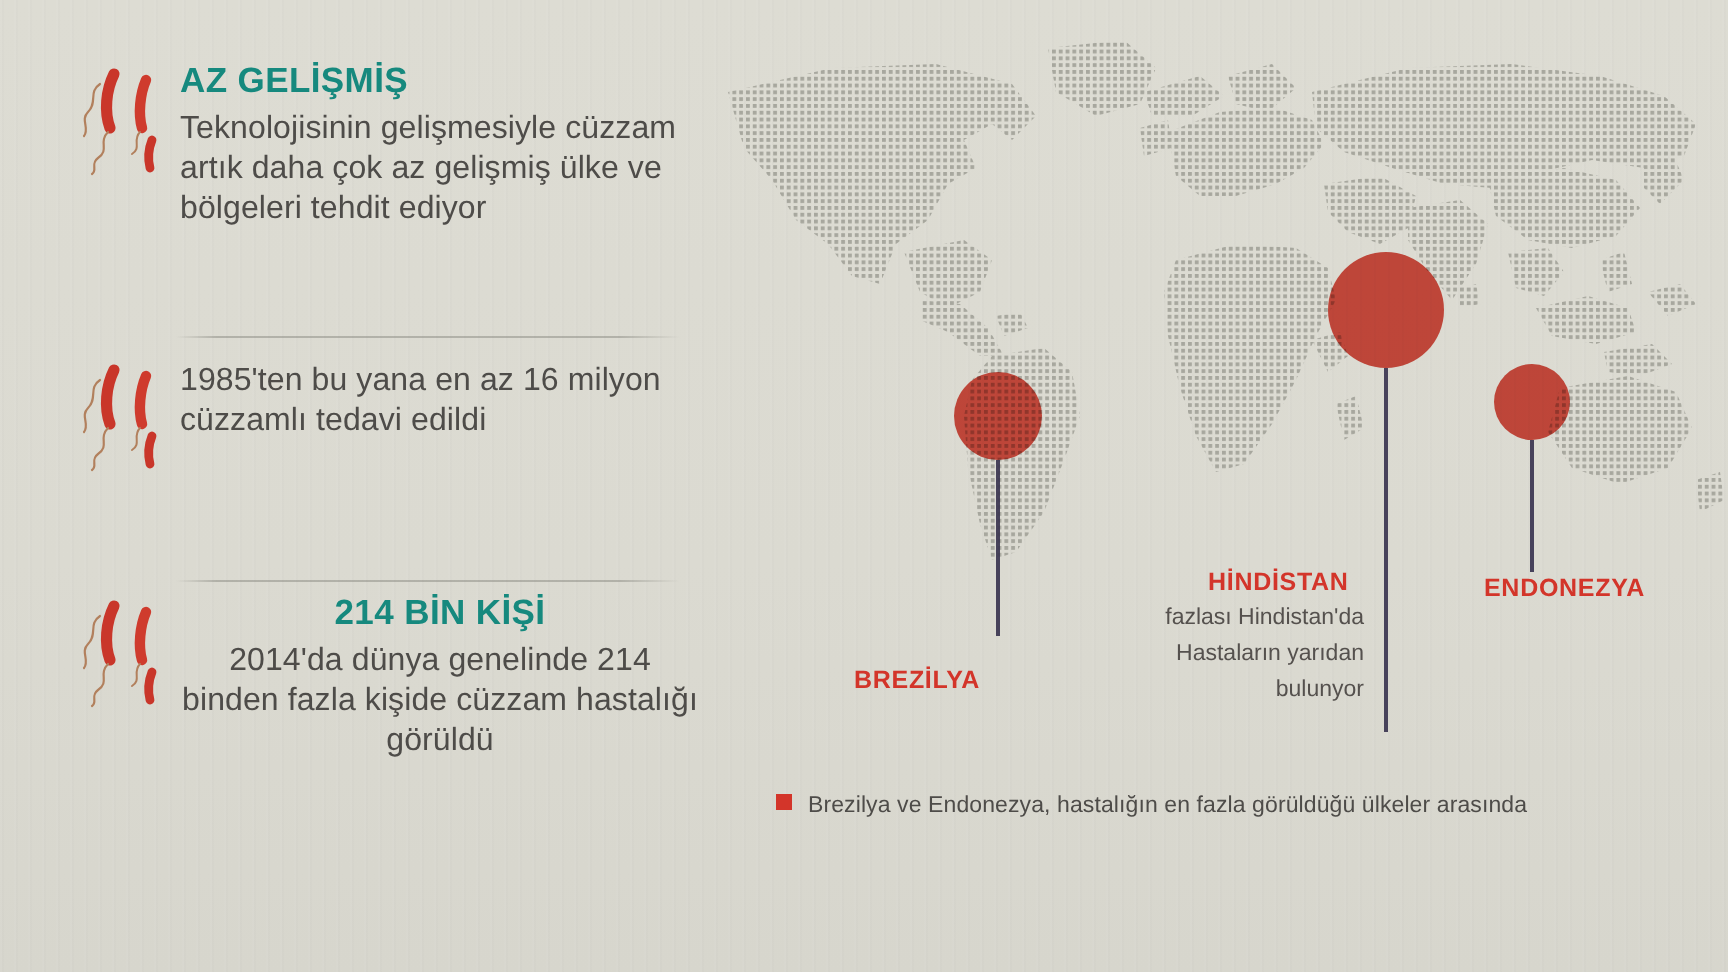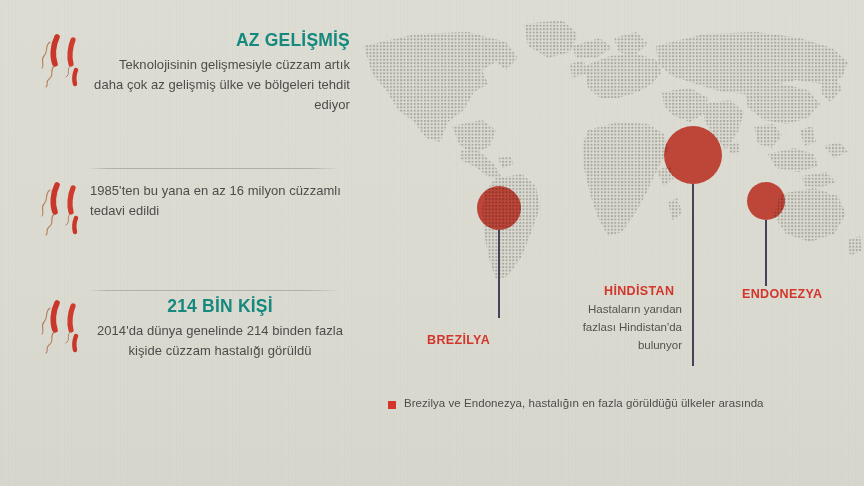--- a/index.html
+++ b/index.html
@@ -62,34 +62,34 @@
   .stat-title{
     color:#16897e;
     font-weight:bold;
     font-size:17.5px;
     line-height:21.5px;
     letter-spacing:.2px;
     margin:0;
   }
   .stat-text{
     color:#4e4c49;
-    font-size:13px;
+    font-size:16px;
     line-height:20px;
     margin:3px 0 0 0;
     letter-spacing:.05px;
   }
   .divider{
     position:absolute;left:88px;width:252px;height:1px;
     background:linear-gradient(90deg,rgba(120,120,112,.0),rgba(120,120,112,.42) 8%,rgba(120,120,112,.42) 88%,rgba(120,120,112,0));
   }
 
   
   #legend{
     position:absolute;left:388px;top:397px;
-    display:flex;align-items:flex-end;gap:8px;
+    display:flex;align-items:flex-start;gap:8px;
   }
   #legend-swatch{
     width:8px;height:8px;background:#d3352a;display:block;flex:0 0 auto;
   }
   #legend-text{
     color:#4e4c49;font-size:11.5px;letter-spacing:.05px;white-space:nowrap;
   }
 </style>
 </head>
 <body>
@@ -166,30 +166,30 @@
   </div>
 
   <div class="marker-line" style="left:498.2px;top:230px;height:88px;"></div>
   <div class="marker-circle" style="left:477px;top:186px;width:44px;height:44px;"></div>
   <div class="marker-label" style="left:427px;top:333px;">BREZİLYA</div>
 
   <div class="marker-line" style="left:692.2px;top:184px;height:182px;"></div>
   <div class="marker-circle" style="left:664px;top:126px;width:58px;height:58px;"></div>
   <div class="marker-label" style="left:604px;top:284px;">HİNDİSTAN</div>
   <div class="marker-desc" style="left:560px;top:300px;width:122px;">
+    <div>fazlası Hindistan'da</div>
     <div>Hastaların yarıdan</div>
-    <div>fazlası Hindistan'da</div>
     <div>bulunyor</div>
   </div>
 
   <div class="marker-line" style="left:765.2px;top:220px;height:66px;"></div>
   <div class="marker-circle" style="left:747px;top:182px;width:38px;height:38px;"></div>
   <div class="marker-label" style="left:742px;top:287px;">ENDONEZYA</div>
 
-  <div class="stat" style="top:30px;text-align:right;">
+  <div class="stat" style="top:30px;">
     <div class="stat-icon">
       <svg width="44" height="58" viewBox="0 0 44 58">
         <path d="M10,12 C4,16 9,21 4,26 C0,30 5,34 2,38" fill="none" stroke="#b2805d" stroke-width="1.1" stroke-linecap="round"></path>
         <path d="M17,7 C13,15 12,26 15,34" fill="none" stroke="#c9362a" stroke-width="5.6" stroke-linecap="round"></path>
         <path d="M14,36 C9,41 15,45 9,49 C5,52 9,55 6,57" fill="none" stroke="#b2805d" stroke-width="1.1" stroke-linecap="round"></path>
         <path d="M33,10 C30,17 29,27 31,34" fill="none" stroke="#cf3b2d" stroke-width="5.2" stroke-linecap="round"></path>
         <path d="M30,36 C26,40 31,44 26,47" fill="none" stroke="#b2805d" stroke-width="1" stroke-linecap="round"></path>
         <path d="M36,40 C34,45 34,50 35,54" fill="none" stroke="#c9362a" stroke-width="4.4" stroke-linecap="round"></path>
       </svg>
     </div>

